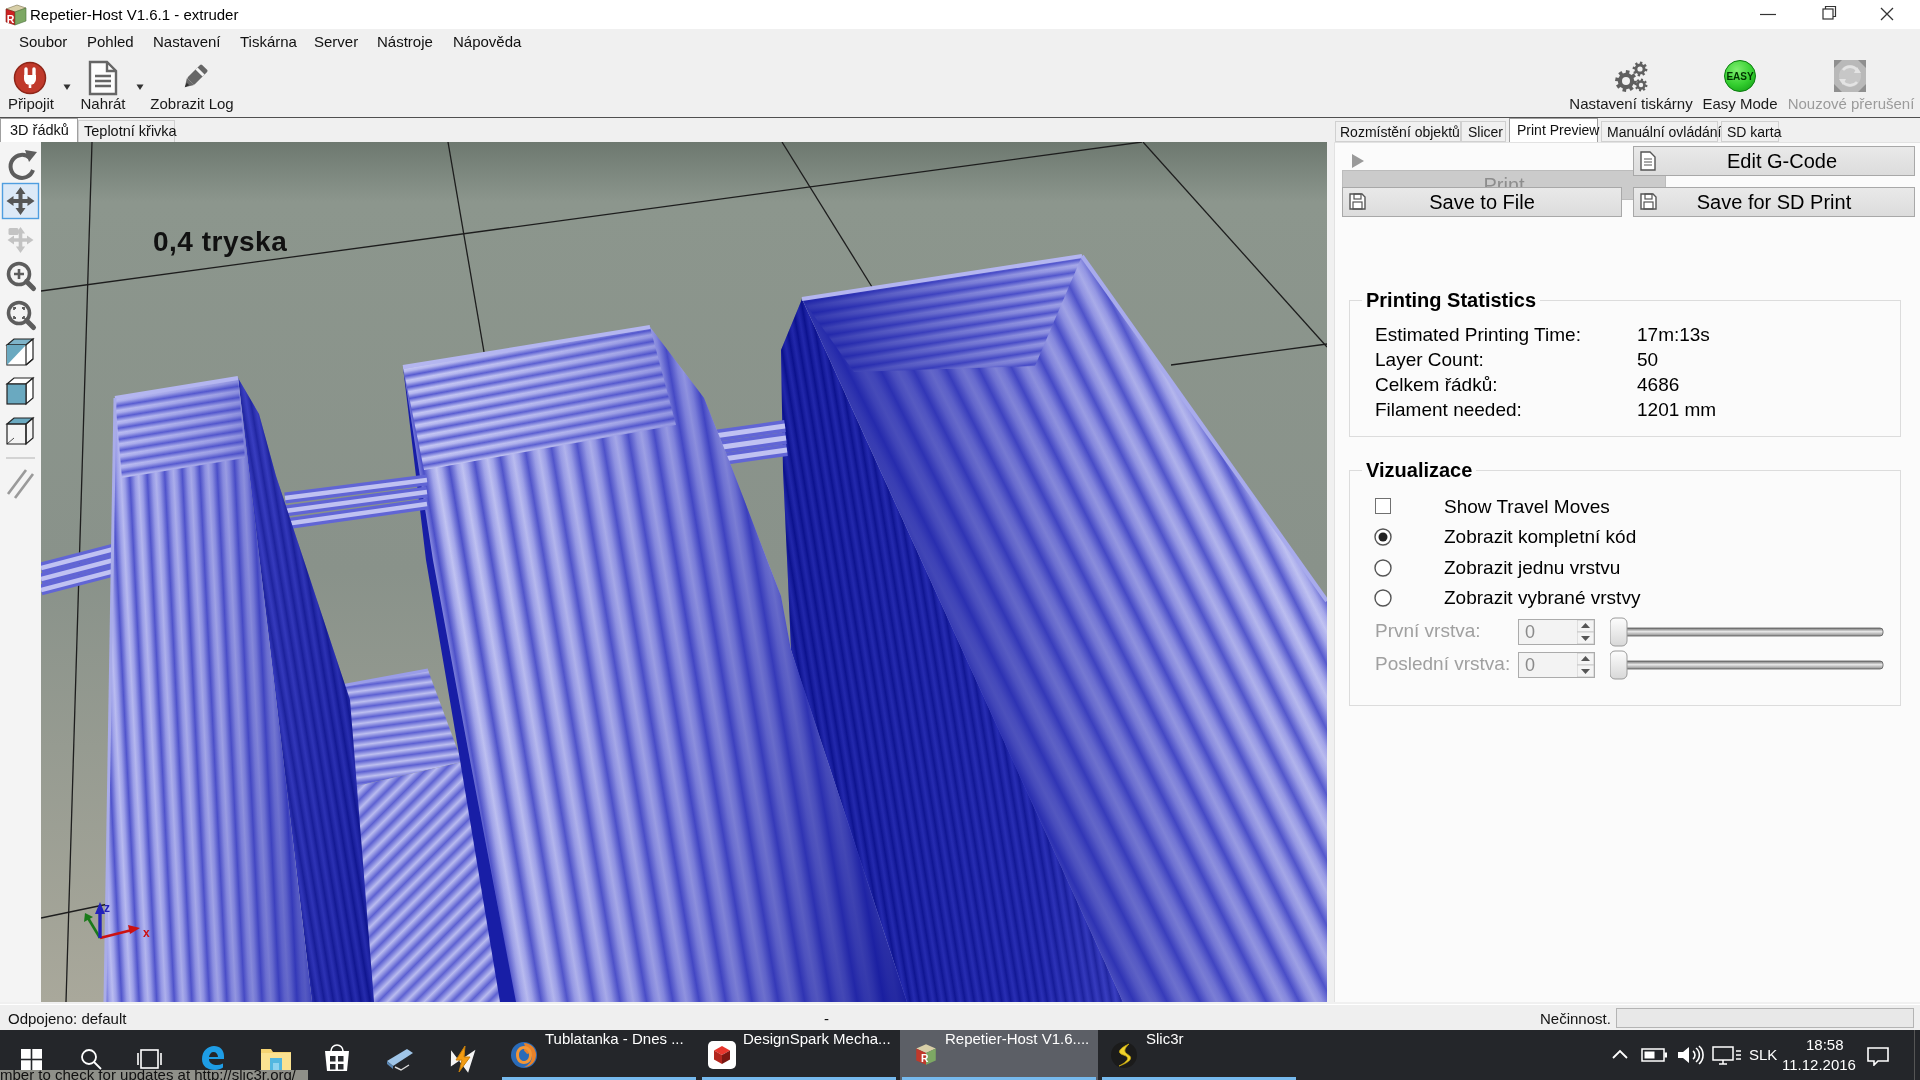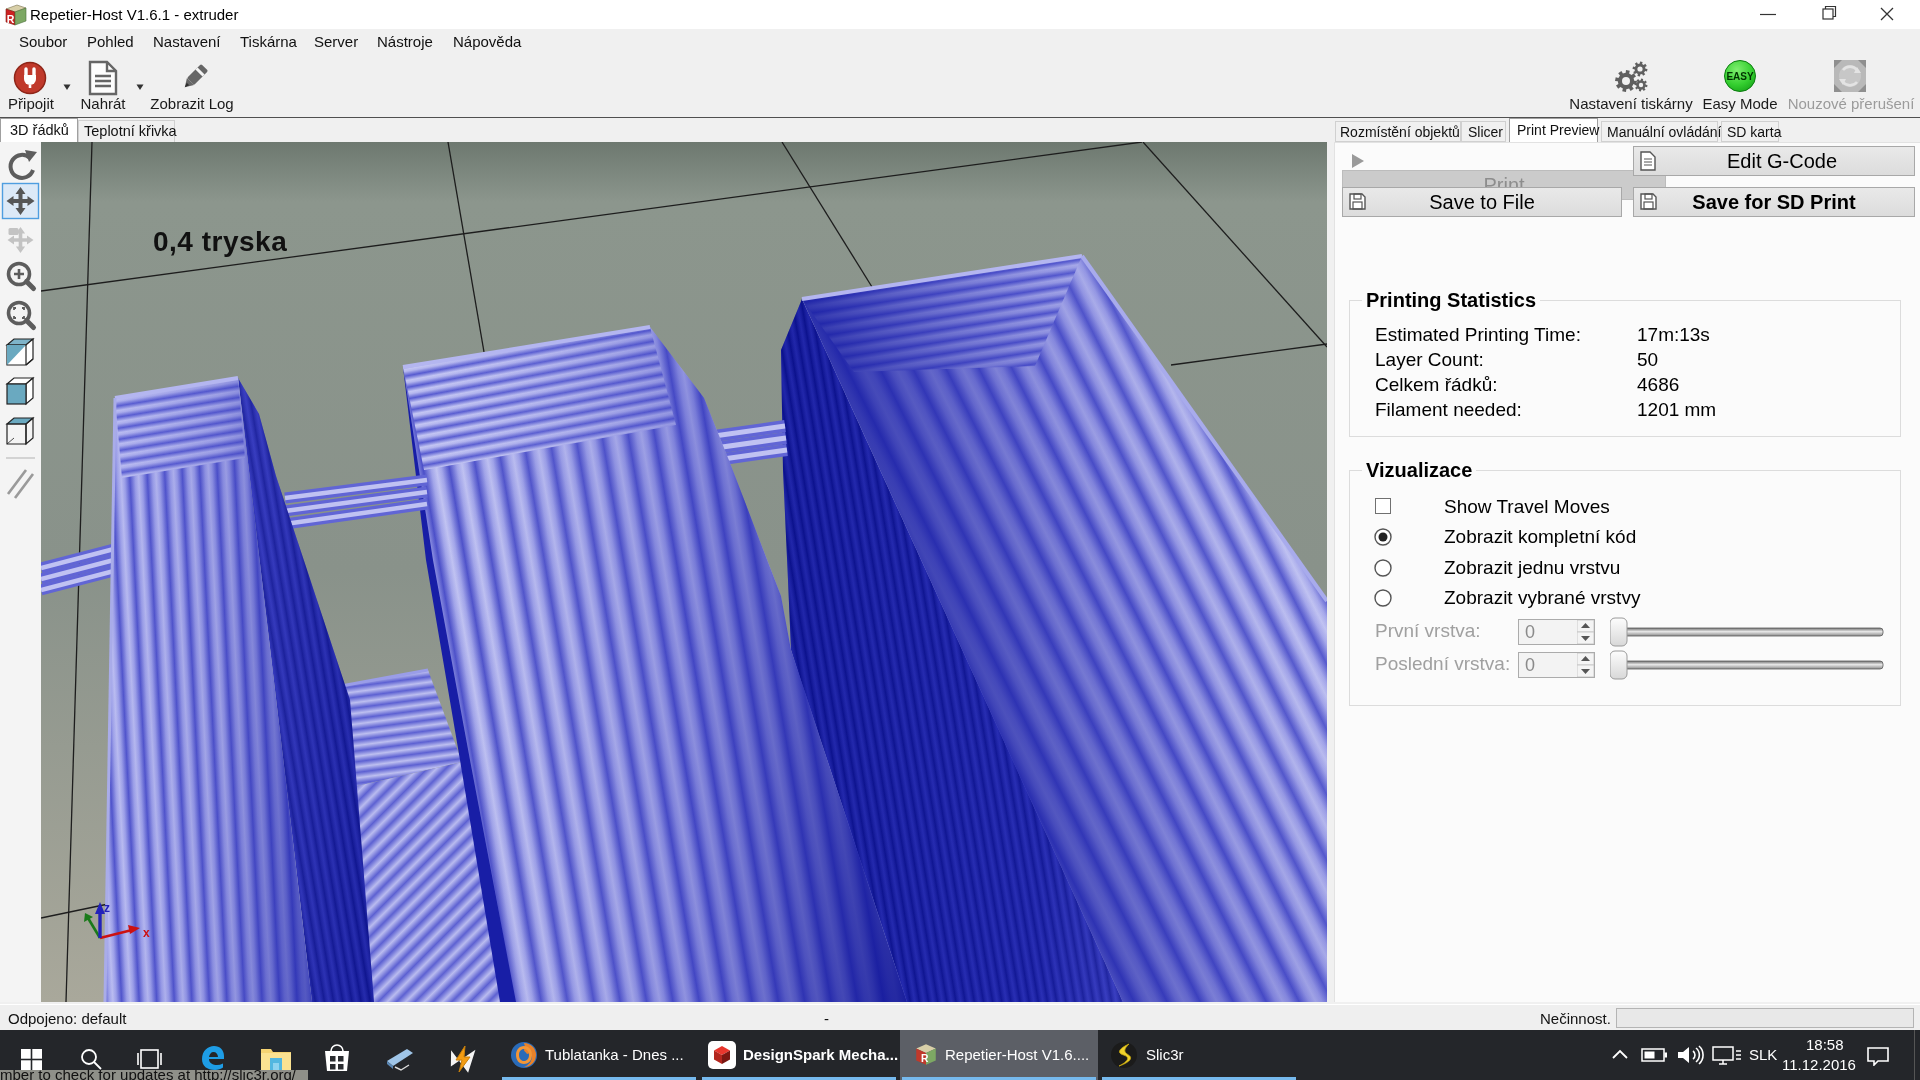--- a/index.html
+++ b/index.html
@@ -31,21 +31,21 @@
 .statlbl { position:absolute; font-size:19px; color:#000; }
 .ctl-lbl { position:absolute; font-size:19px; color:#000;margin-left:44px; }
 .gray-lbl { position:absolute; font-size:19px; color:#a0a0a0; }
 .spin { position:absolute; width:77px; height:26px; background:#f3f3f3; border:1px solid #ababab; font-size:18px; color:#8a8a8a; padding-left:6px; line-height:24px; }
 
 #statusbar { left:0; top:1004px; width:1920px; height:26px; background:#efefef; border-top:1px solid #ffffff; font-size:15px; color:#111; }
 
 #taskbar { left:0; top:1030px; width:1920px; height:50px; background:#24262a; }
 .tb-app { position:absolute; top:0; height:50px; }
 .tb-app .underline { position:absolute; left:2px; right:2px; bottom:0; height:3px; background:#76b9ed; }
-.tb-text { position:absolute; font-size:15px; color:#fff; top:16px; white-space:nowrap; }
+.tb-text { position:absolute; font-size:15px; color:#fff; top:0; white-space:nowrap; }
 </style></head>
 <body>
 <div id="root">
 
 <div id="titlebar" class="abs">
   <svg class="abs" style="left:4px;top:3px" width="24" height="24" viewBox="0 0 24 24">
     <polygon points="2,6 13,2 22,5 11,9" fill="#d8cfa8" stroke="#7a7250" stroke-width="0.6"></polygon>
     <polygon points="2,6 11,9 11,22 2,19" fill="#cc2222" stroke="#7a1e14" stroke-width="0.6"></polygon>
     <polygon points="22,5 11,9 11,22 22,18" fill="#7da864" stroke="#4c6e3a" stroke-width="0.6"></polygon>
     <text x="2.8" y="19.5" font-size="10.5" font-weight="bold" fill="#fff" font-family="Liberation Sans">R</text>
@@ -401,21 +401,21 @@
   <svg class="abs" style="left:313px;top:33px" width="16" height="20" viewBox="0 0 16 20">
     <path d="M1,1 h9 l5,5 v13 h-14 z" fill="#fff" stroke="#555" stroke-width="1.4"></path>
     <path d="M4,8 h8 M4,11 h8 M4,14 h8" stroke="#555" stroke-width="1.2"></path>
   </svg>
   <div class="btn" style="left:15px;top:69px;width:280px;">Save to File</div>
   <svg class="abs" style="left:22px;top:75px" width="17" height="17" viewBox="0 0 17 17">
     <path d="M1,1 h12 l3,3 v12 h-15 z" fill="#fff" stroke="#555" stroke-width="1.4"></path>
     <rect x="4" y="9" width="9" height="7" fill="none" stroke="#555" stroke-width="1.2"></rect>
     <rect x="5" y="1" width="7" height="5" fill="none" stroke="#555" stroke-width="1.2"></rect>
   </svg>
-  <div class="btn" style="left:306px;top:69px;width:282px;font-weight:bold;">Save for SD Print</div>
+  <div class="btn" style="left:306px;top:69px;width:282px;">Save for SD Print</div>
   <svg class="abs" style="left:313px;top:75px" width="17" height="17" viewBox="0 0 17 17">
     <path d="M1,1 h12 l3,3 v12 h-15 z" fill="#fff" stroke="#555" stroke-width="1.4"></path>
     <rect x="4" y="9" width="9" height="7" fill="none" stroke="#555" stroke-width="1.2"></rect>
     <rect x="5" y="1" width="7" height="5" fill="none" stroke="#555" stroke-width="1.2"></rect>
   </svg>
 
   <div class="grpbox" style="left:22px;top:182px;width:552px;height:137px;">
     <div class="grptitle">Printing Statistics</div>
   </div>
   <div class="statlbl" style="left:48px;top:206px">Estimated Printing Time:</div>
@@ -544,21 +544,21 @@
   <div class="tb-app" style="left:500px;width:198px;">
     <svg class="abs" style="left:10px;top:11px" width="28" height="28" viewBox="0 0 28 28">
       <circle cx="14" cy="14" r="13" fill="#2a6bb8"></circle>
       <path d="M14,2 a12,12 0 0 1 12,12 a12,12 0 0 1 -12,12 c5,-2 8,-6 8,-11 0,-2 -1,-3 -2,-3 l-3,1 c-1,-2 -3,-2.5 -3,-4 0,-1 1,-2 1,-3 z" fill="#e8822a"></path>
       <path d="M14,5 c4,0 8,3 8,9 0,6 -4,9 -8,9 -5,0 -8,-4 -8,-9 0,-5 3,-9 8,-9 z M14,8 c-3,0 -5,2.5 -5,6 0,3.5 2,6 5,6 3,0 5,-2.5 5,-6 0,-3.5 -2,-6 -5,-6 z" fill="#f39636"></path>
     </svg>
     <div class="tb-text" style="left:45px">Tublatanka - Dnes ...</div>
     <div class="underline"></div>
   </div>
 
-  <div class="tb-app" style="left:700px;width:198px;font-weight:bold;">
+  <div class="tb-app" style="left:700px;width:198px;">
     <svg class="abs" style="left:8px;top:11px" width="28" height="28" viewBox="0 0 28 28">
       <rect x="0" y="0" width="28" height="28" rx="5" fill="#fff"></rect>
       <polygon points="14,5 22,9.5 14,14 6,9.5" fill="#e8362d"></polygon>
       <polygon points="6,9.5 14,14 14,23 6,18.5" fill="#b3261e"></polygon>
       <polygon points="22,9.5 14,14 14,23 22,18.5" fill="#7a1712"></polygon>
     </svg>
     <div class="tb-text" style="left:43px">DesignSpark Mecha...</div>
     <div class="underline"></div>
   </div>
 

